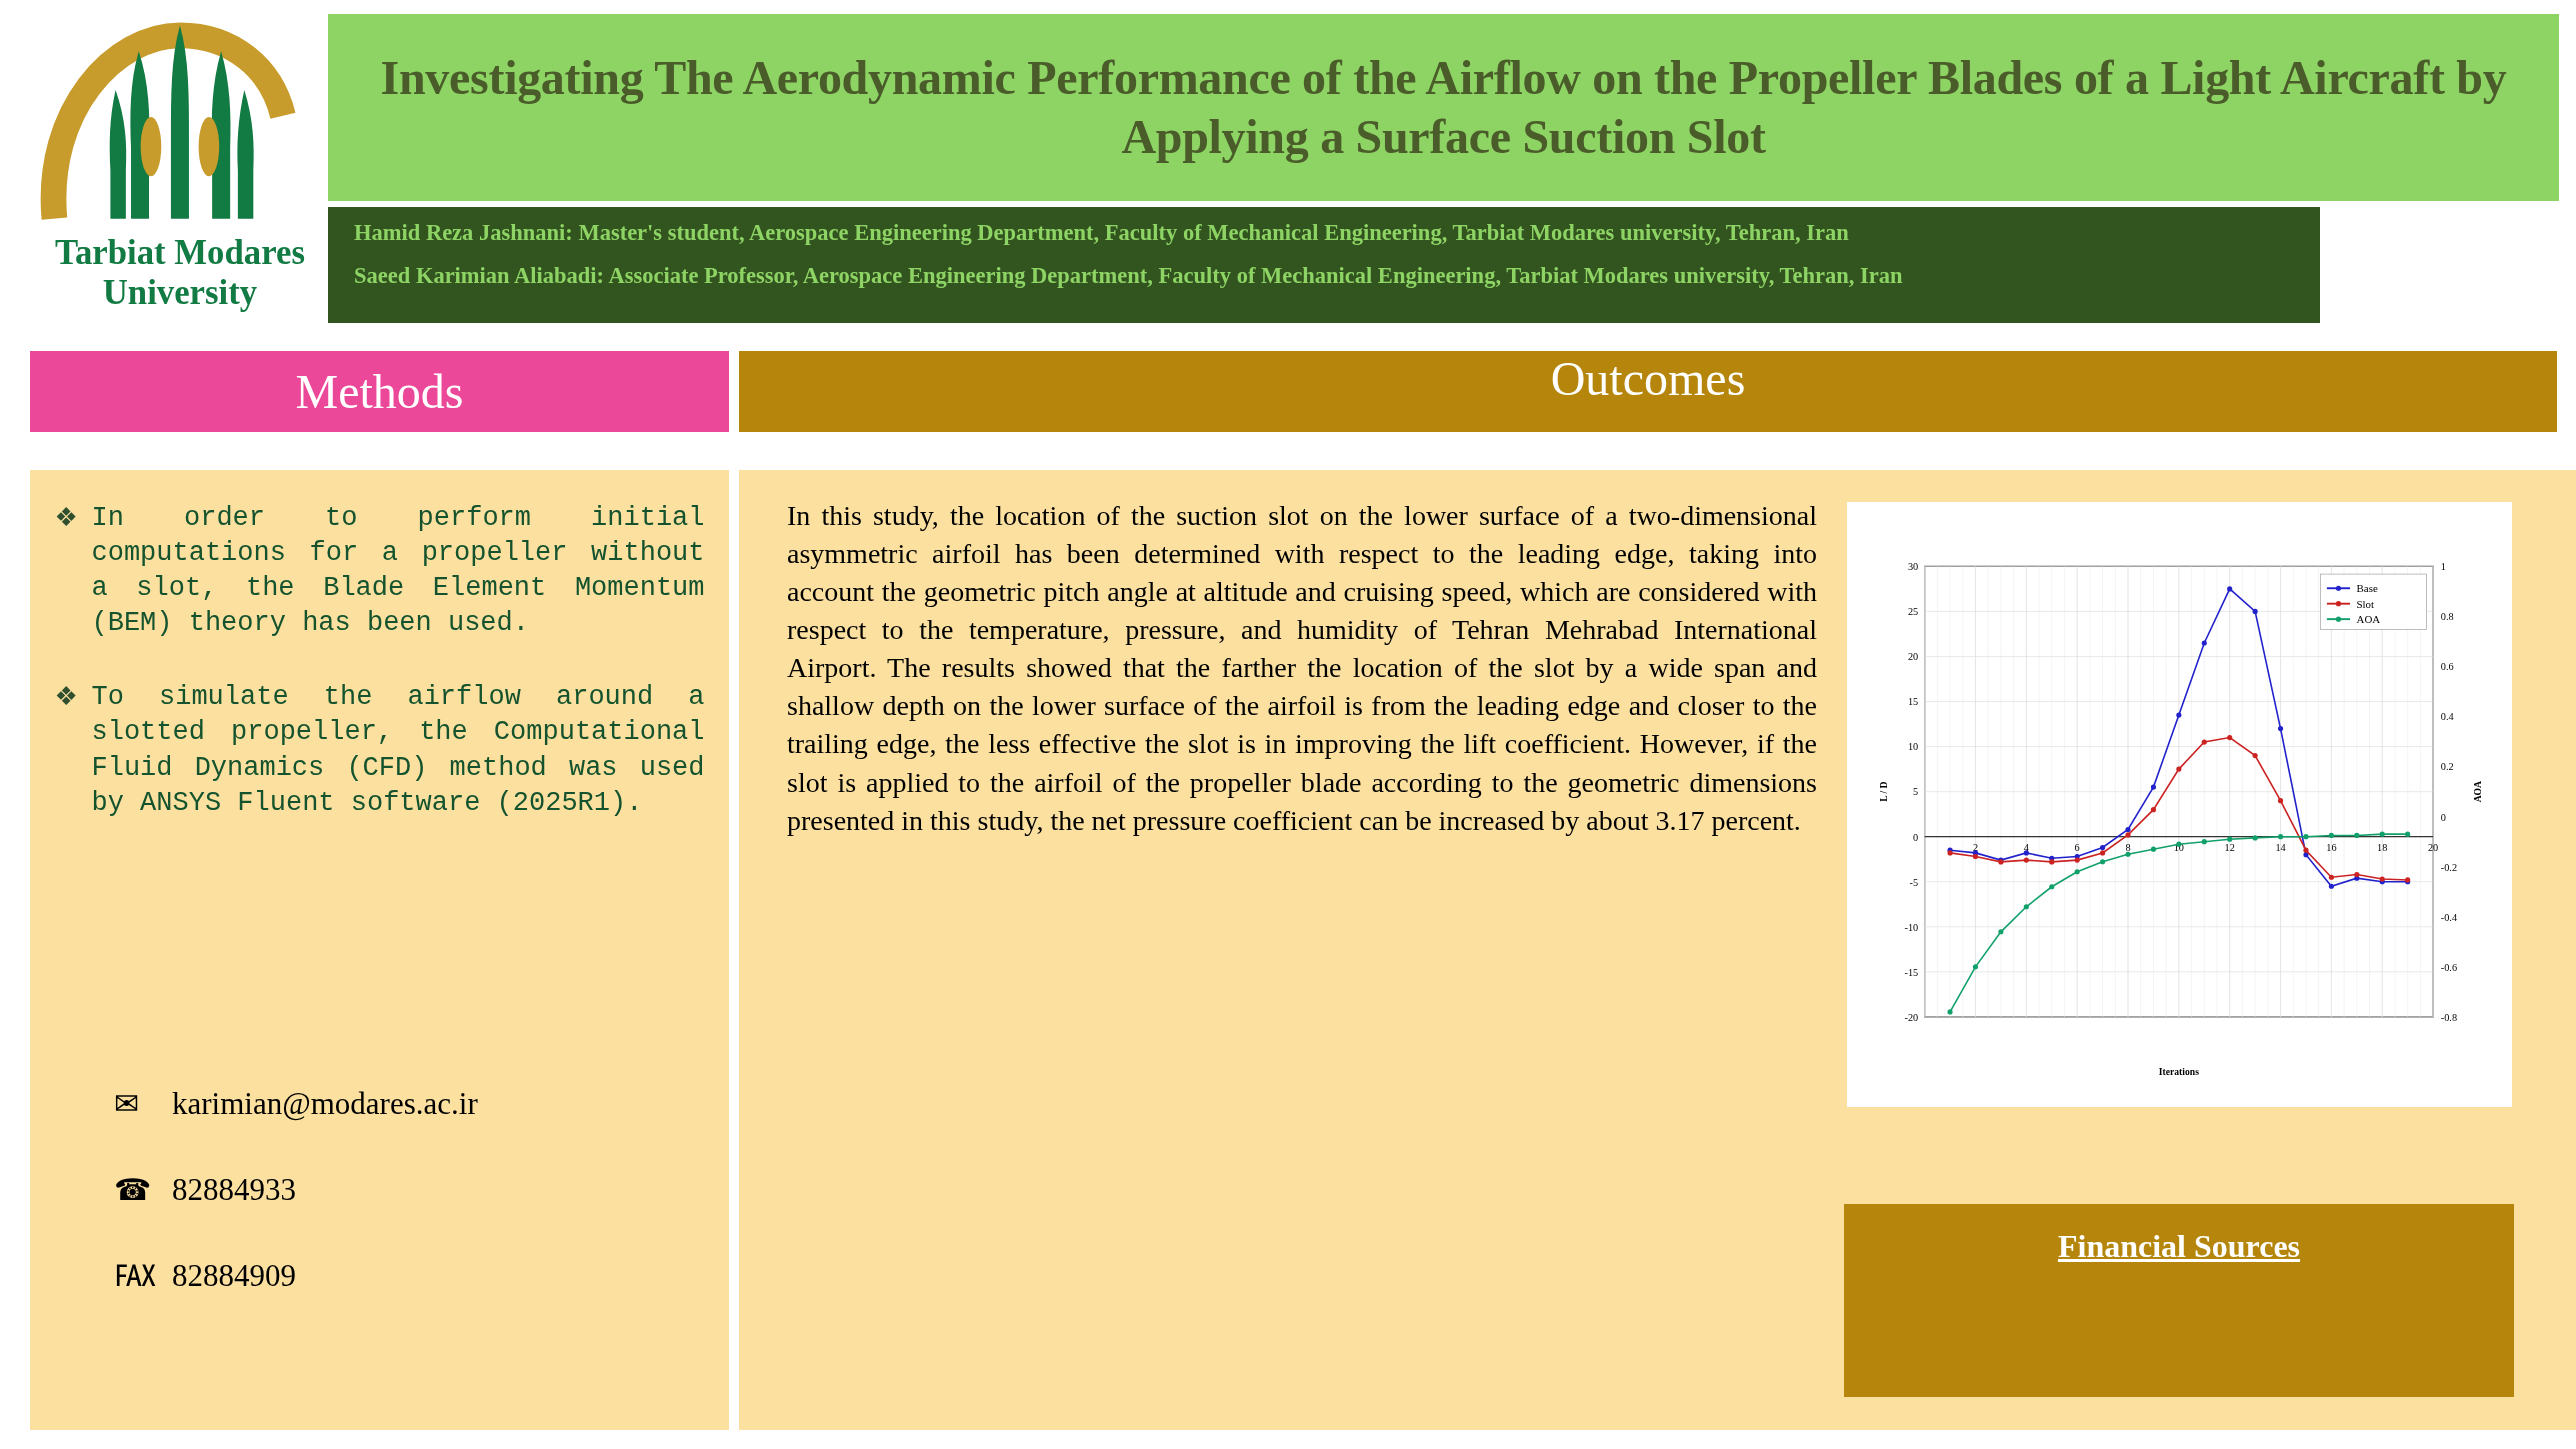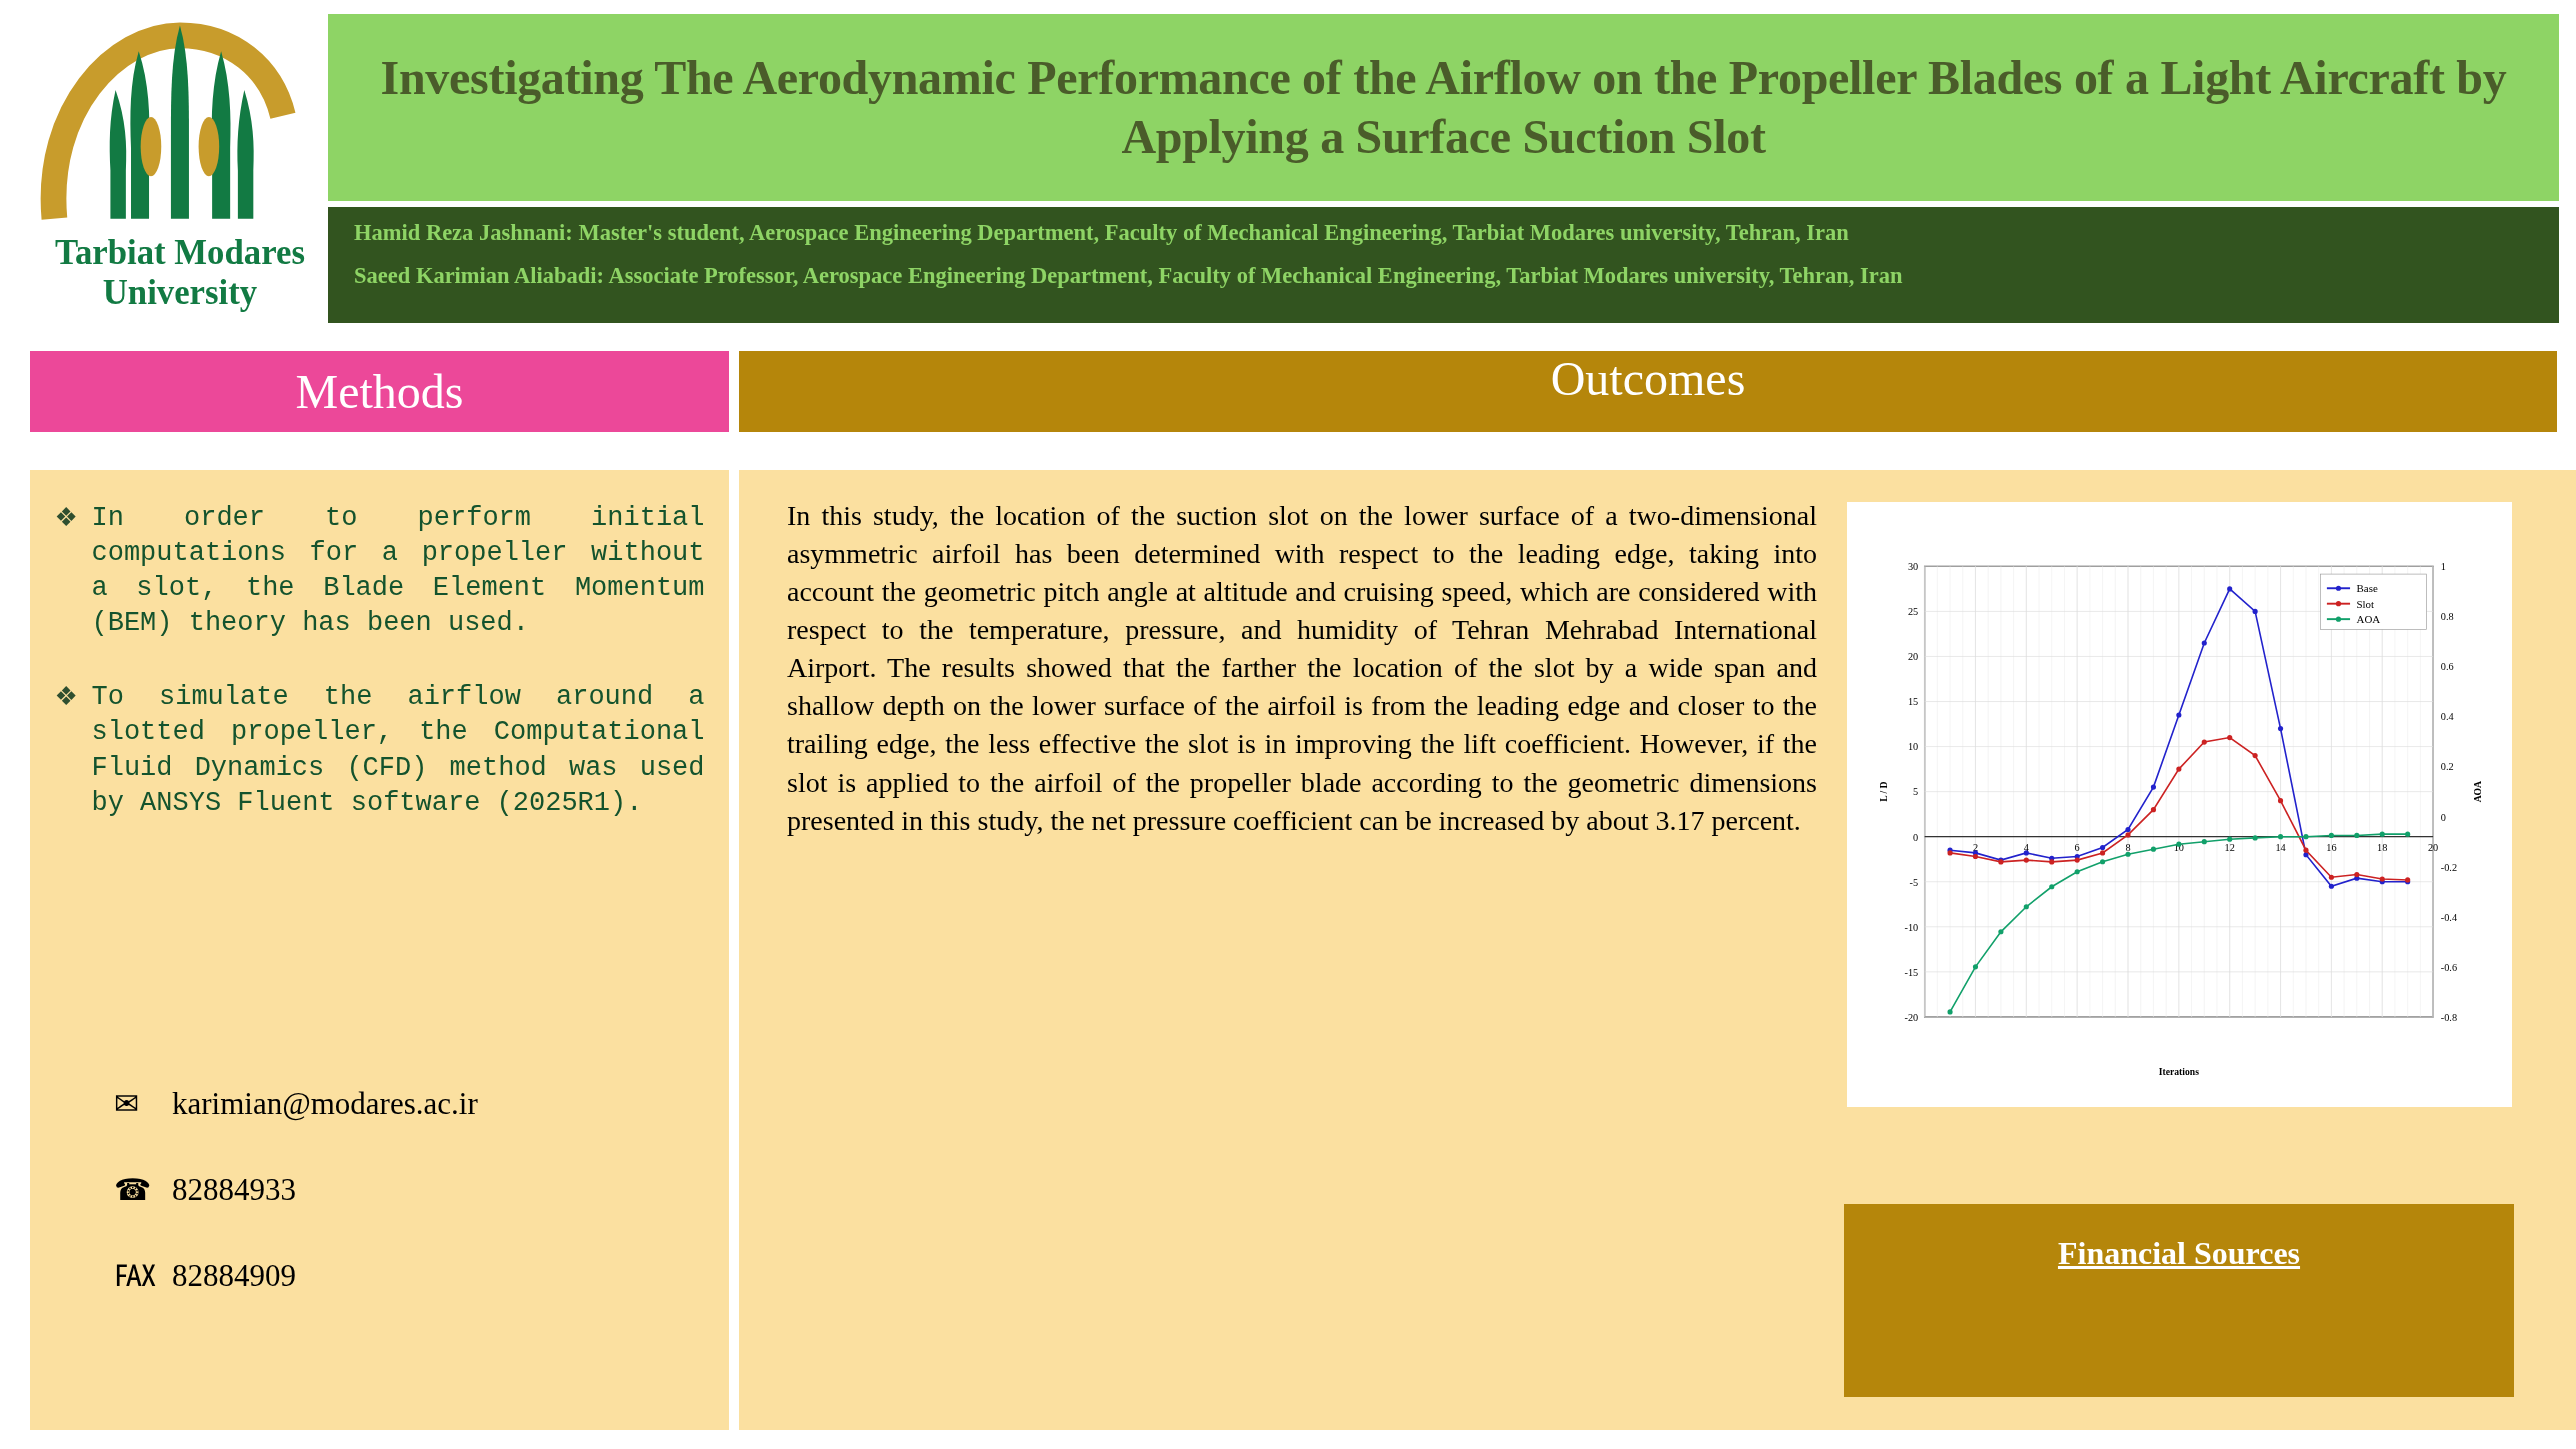--- a/index.html
+++ b/index.html
@@ -62,21 +62,21 @@
     font-weight: bold;
     text-align: center;
     line-height: 1.22;
     letter-spacing: -0.3px;
   }
 
   .authors-bar {
     position: absolute;
     left: 328px;
     top: 207px;
-    width: 2231px;
+    width: 1992px;
     height: 116px;
     background: #32541f;
     box-sizing: border-box;
     padding: 14px 26px 0 26px;
   }
 
   .author-line {
     color: #8ed465;
     font-size: 22.5px;
     font-weight: bold;
@@ -223,21 +223,21 @@
   }
 
   .financial-box {
     position: absolute;
     left: 1105px;
     top: 734px;
     width: 670px;
     height: 193px;
     background: #b5860b;
     box-sizing: border-box;
-    padding-top: 31px;
+    padding-top: 24px;
   }
 
   .financial-title {
     color: #ffffff;
     font-size: 32px;
     font-weight: bold;
     text-align: center;
     text-decoration: underline;
     margin-bottom: 26px;
   }

